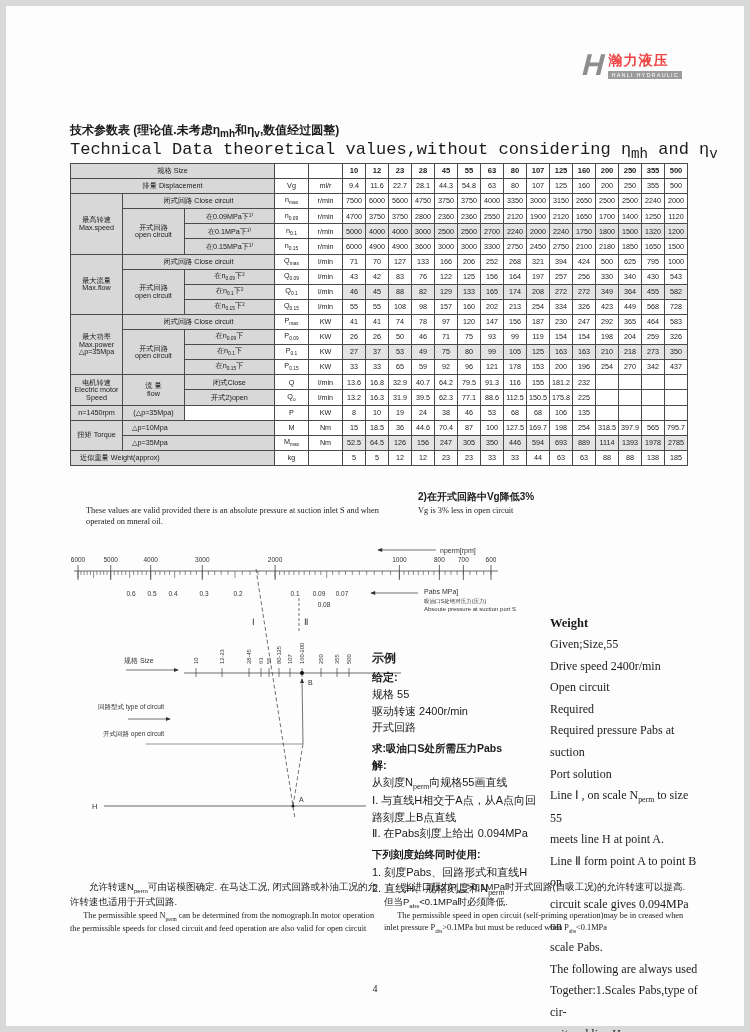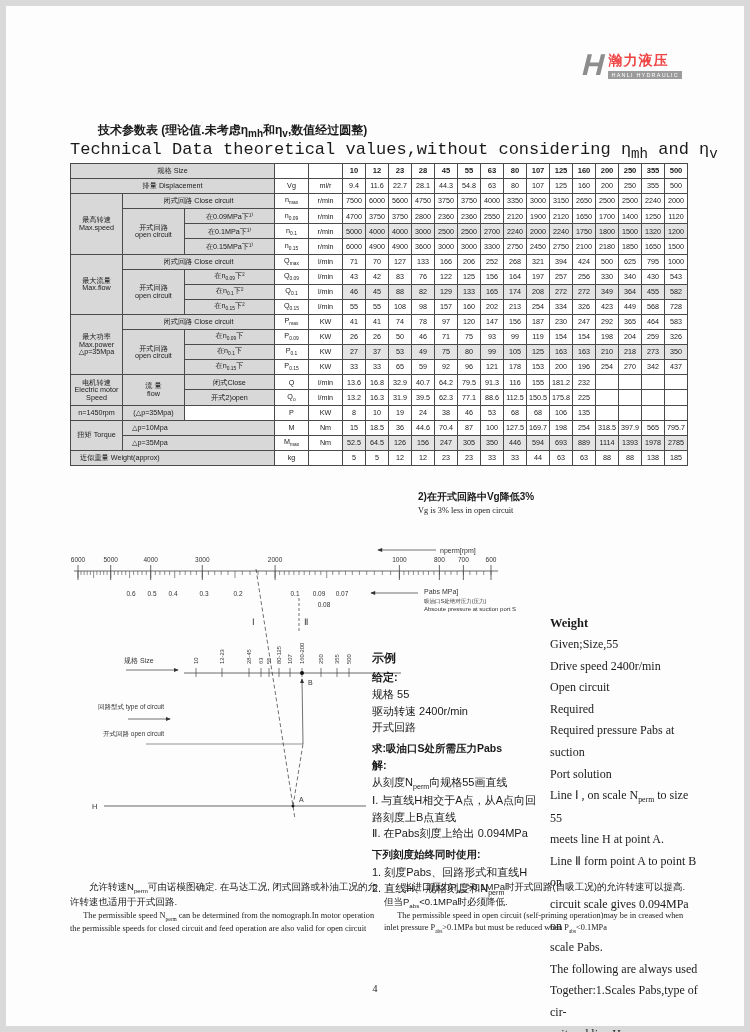--- a/index.html
+++ b/index.html
@@ -9,21 +9,21 @@
 
   
   .logo{position:absolute;top:46px;right:62px;display:flex;align-items:flex-start;gap:4px;}
   .logo-h{font-size:30px;font-weight:bold;color:#8d8d8d;transform:skewX(-14deg);
           line-height:26px;font-family:"Liberation Sans",sans-serif;}
   .logo-cn{font-size:14px;font-weight:bold;color:#ef4444;letter-spacing:1px;}
   .logo-en{margin-top:1px;background:#9c9c9c;color:#fff;font-size:5.5px;letter-spacing:1.2px;
            padding:1px 3px;text-align:center;}
 
   
-  .title{position:absolute;left:64px;top:116px;font-size:12px;font-weight:bold;margin-left:28px;}
+  .title{position:absolute;left:64px;top:116px;font-size:12px;font-weight:bold;}
   .subtitle{position:absolute;left:64px;top:134px;font-size:17px;
             font-family:Liberation Mono, monospace;}
 
   
   .tech{position:absolute;left:64px;top:157px;border-collapse:collapse;table-layout:fixed;}
   .tech td{border:0.8px solid #4a4a4a;font-size:7.2px;text-align:center;height:14.1px;
            padding:0 1px;line-height:1.05;overflow:hidden;background:#fff;}
   .tech td.lab{background:#d8d8d8;}
   .tech td.tl{text-align:left;padding-left:9px;}
   .tech tr.shade td.d{background:#e4e4e4;}
@@ -510,20 +510,21 @@
           <td class="d">63</td>
           <td class="d">63</td>
           <td class="d">88</td>
           <td class="d">88</td>
           <td class="d">138</td>
           <td class="d">185</td>
         </tr>
       </tbody>
     </table>
 
+  <div class="note-en" id="note1en">These values are valid provided there is an absolute pressure at suction inlet S and when operated on mneral oil.</div>
   <div class="note-zh" id="note2zh">2)在开式回路中Vg降低3%</div>
   <div class="note-en" id="note2en">Vg is 3% less in open circuit</div>
 
   <svg id="nomo" viewBox="0 0 630 340">
       <defs>
         <marker id="ahL" markerWidth="8" markerHeight="8" refX="1" refY="3" orient="auto">
           <path d="M7,0 L0,3 L7,6 Z" fill="#333"></path>
         </marker>
         <marker id="ahR" markerWidth="8" markerHeight="8" refX="6" refY="3" orient="auto">
           <path d="M0,0 L7,3 L0,6 Z" fill="#333"></path>

